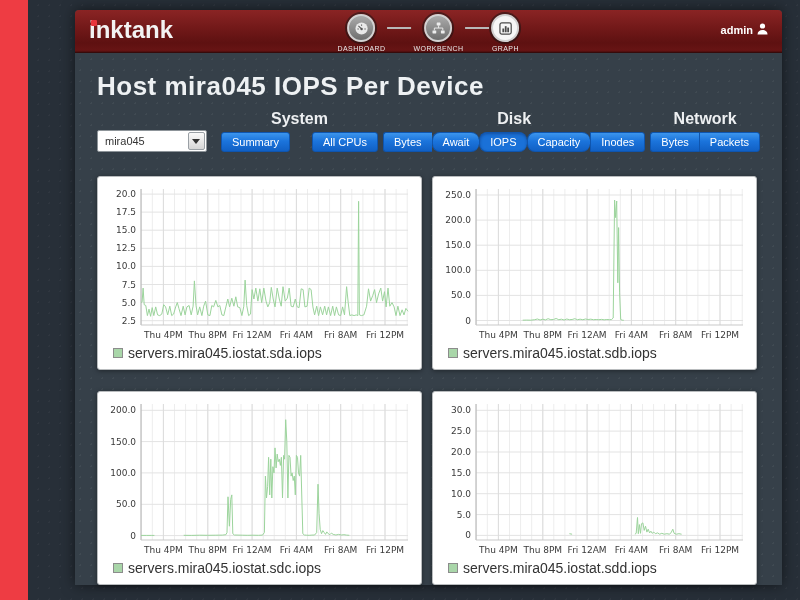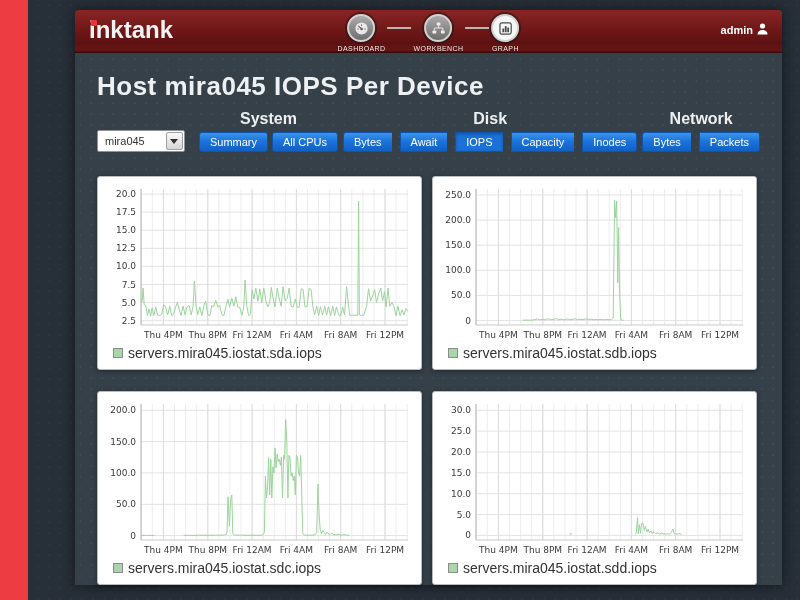--- a/index.html
+++ b/index.html
@@ -51,29 +51,29 @@
   }
   .host-select .value{flex:1;font-size:11px;color:#333;padding-left:7px}
   .select-arrow{
     width:17px;height:18px;margin-right:1px;border:1px solid #9aa0a5;border-radius:2px;
     background:linear-gradient(#fafafa,#d6d6d6);
     display:flex;align-items:center;justify-content:center;box-sizing:border-box;
   }
   .filter-groups{display:flex;gap:5px}
   .filter-group{display:flex;flex-direction:column;align-items:center}
   .group-label{font-size:16px;font-weight:bold;color:#edeff1;margin-bottom:4px}
-  .btn-row{display:flex;gap:4px}
-  .btn-row.grouped{gap:8px}
+  .btn-row{display:flex;gap:22px}
+  .btn-row.grouped{gap:0}
   .btn{
     height:20px;padding:0 10px;font-size:11px;color:#fff;cursor:pointer;
     background:linear-gradient(#3c95ec,#1b74dc 45%,#1160c4);
     border:1px solid #0f55ae;border-radius:3px;
     display:flex;align-items:center;white-space:nowrap;font-family:inherit;
   }
-  .grouped .btn{border-radius:0;border-right:none}
+  .grouped .btn{border-radius:8px;border-right:none}
   .grouped .btn:first-child{border-radius:3px 0 0 3px}
   .grouped .btn:last-child{border-radius:0 3px 3px 0;border-right:1px solid #0f55ae}
   .btn.active{background:#1a71d8;box-shadow:inset 0 1px 3px rgba(0,0,40,.3)}
   
   .charts-grid{display:grid;grid-template-columns:325px 325px;column-gap:10px;row-gap:21px;margin-top:24px}
   .panel{
     width:325px;height:194px;background:#fff;border:1px solid #b9bcbe;border-radius:3px;
     box-shadow:0 1px 5px rgba(0,0,0,.4);padding:6px 7px;box-sizing:border-box;
   }
   svg.chart{display:block;width:309px;height:160px}

